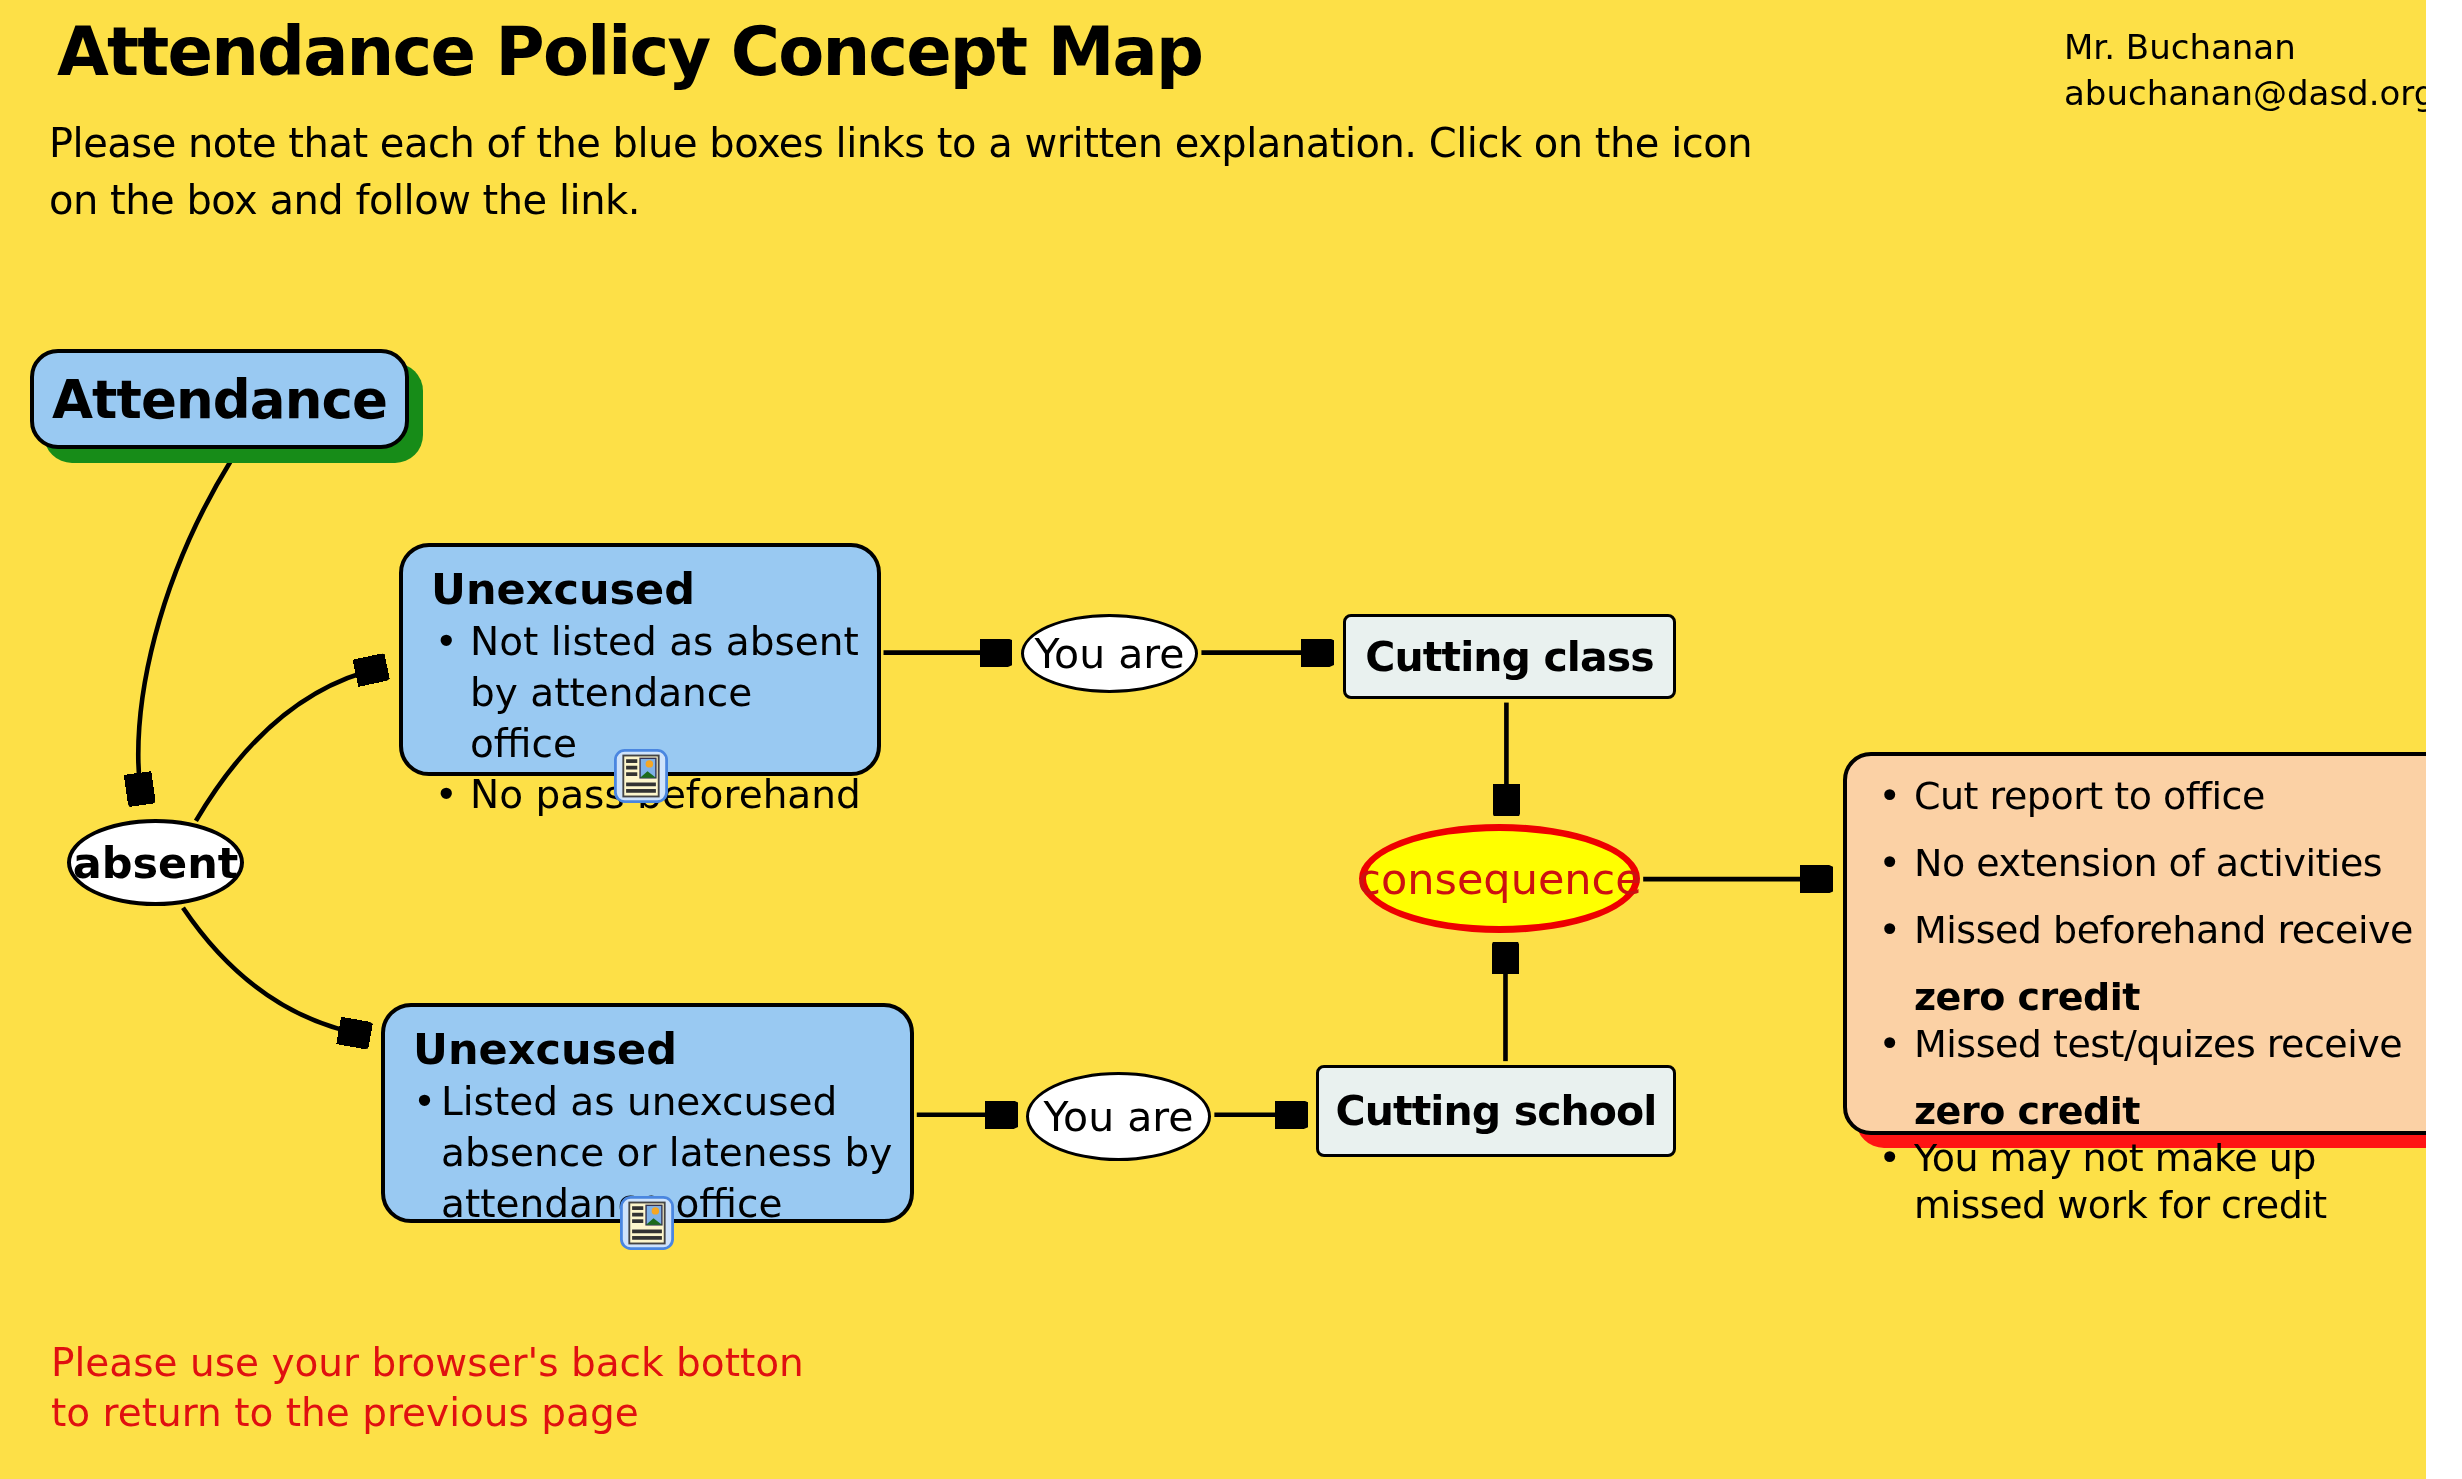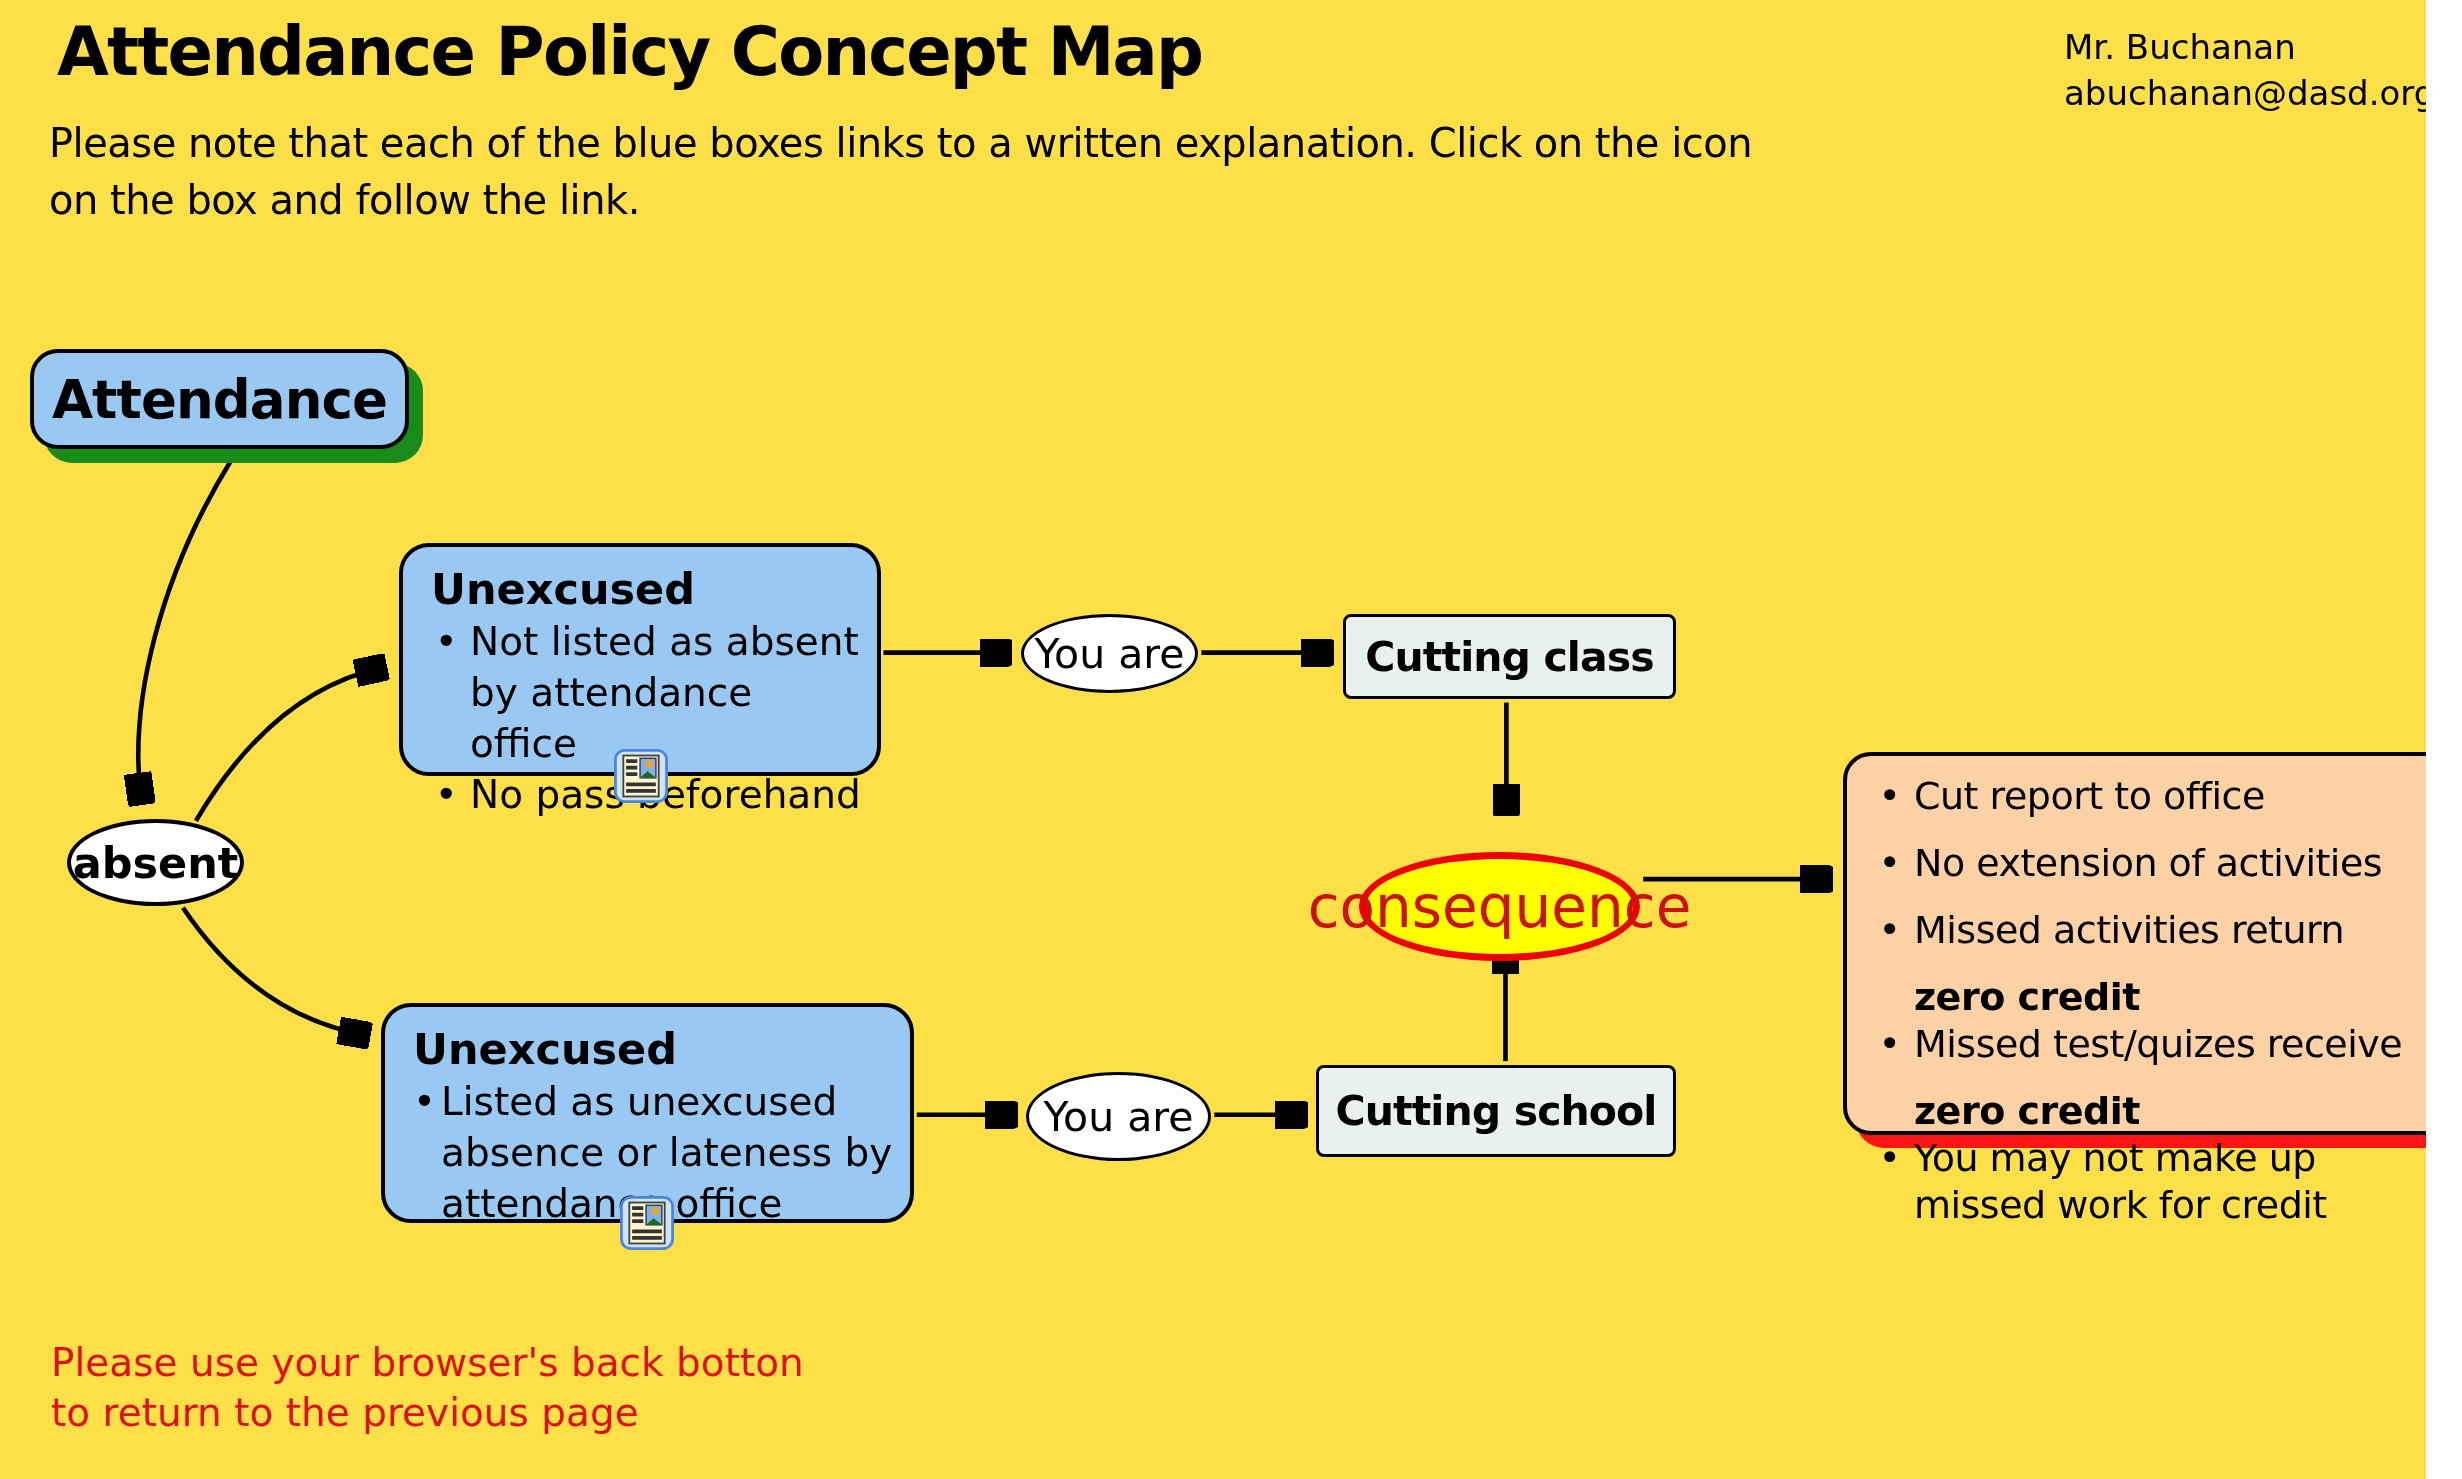--- a/index.html
+++ b/index.html
@@ -46,24 +46,24 @@
     background:#fff;
   }
   .absent-ellipse {
     left:67px; top:819px; width:177px; height:87px;
     border:4.6px solid #000; font-size:43px; font-weight:bold;
   }
   .you-are-class   { left:1021px; top:614px; width:177px; height:79px; border:3.7px solid #000; font-size:41px; }
   .you-are-school  { left:1026px; top:1072px; width:185px; height:89px; border:3.7px solid #000; font-size:41px; }
 
   .consequence-ellipse {
-    left:1359px; top:852px; width:281px; height:109px;
+    left:1359px; top:824px; width:281px; height:109px;
     background:var(--yellow,#ffff00);
     border:7.4px solid var(--red,#ee0000);
-    color:var(--red-text,#cc1111); font-size:58px;
+    color:var(--red-text,#cc1111); font-size:43px;
   }
 
   .blue-box {
     background:var(--blue-fill,#99c9f2);
     border:4.6px solid #000; border-radius:30px;
     padding:15px 9.2px 0 28px;
   }
   .ux-class  { left:399px; top:543px;  width:482px; height:233px; }
   .ux-school { left:381px; top:1003px; width:533px; height:220px; }
   .box-title { font-size:43px; font-weight:bold; line-height:54px; }
@@ -173,21 +173,21 @@
   </div>
 
   <div class="node ellipse consequence-ellipse">
     <span>consequence</span>
   </div>
 
   <div class="node orange-box">
     <ul class="bullets">
       <li><span>Cut report to office</span><span class="bold-line"></span></li>
       <li><span>No extension of activities</span><span class="bold-line"></span></li>
-      <li><span>Missed activities return</span><span class="bold-line">zero credit</span></li>
+      <li><span>Missed beforehand receive</span><span class="bold-line">zero credit</span></li>
       <li><span>Missed test/quizes receive</span><span class="bold-line">zero credit</span></li>
       <li><span>You may not make up
 missed work for credit</span><span class="bold-line"></span></li>
     </ul>
   </div>
 
   <div class="doc-icon doc-icon-class">
     <svg width="54" height="54" viewBox="0 0 58 58">
       <rect x="1.5" y="1.5" width="55" height="55" rx="10" fill="#cfe3fb" stroke="#4a86e0" stroke-width="3"></rect>
       <rect x="10" y="7" width="38" height="44" fill="#fdf6cc" stroke="#444" stroke-width="2"></rect>

